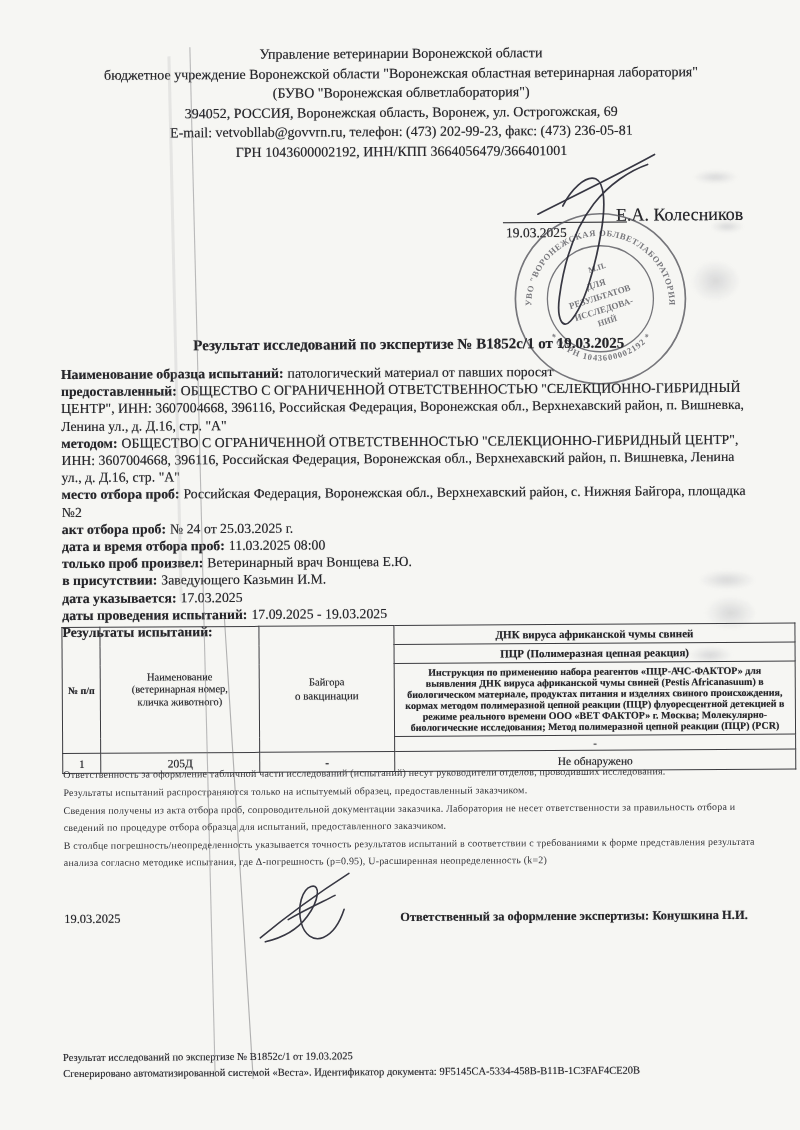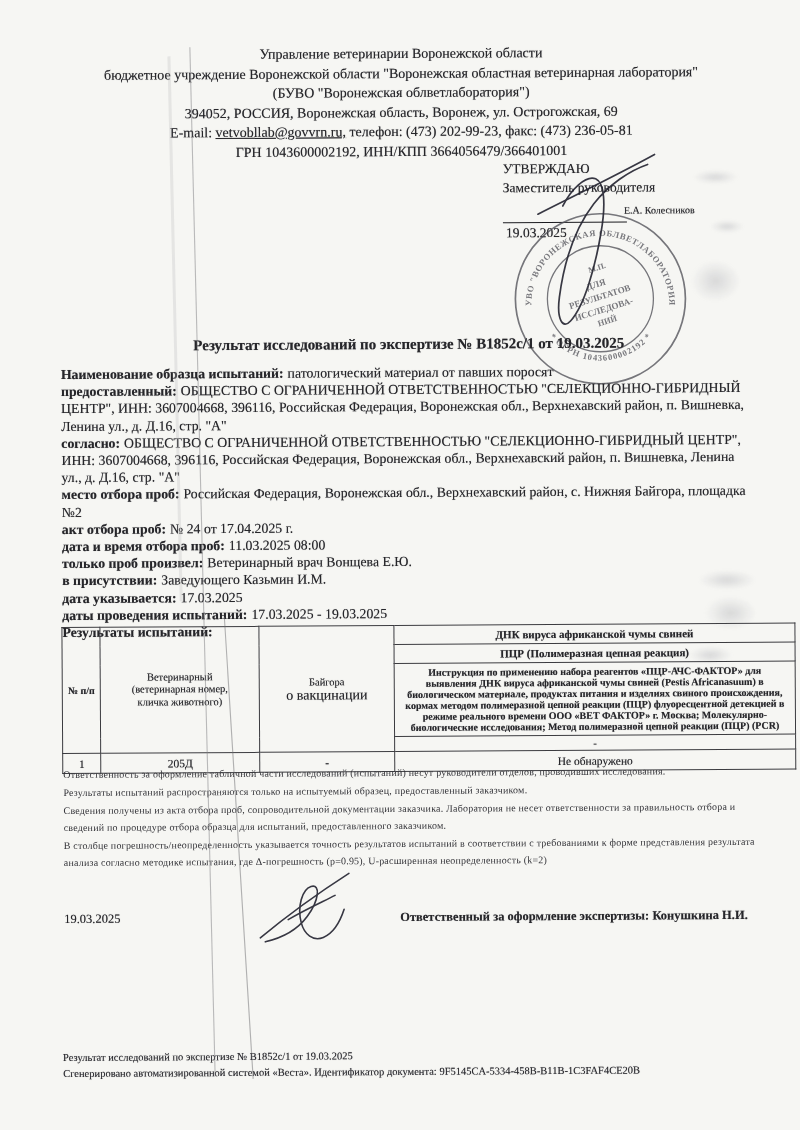--- a/index.html
+++ b/index.html
@@ -11,21 +11,21 @@
     position:relative;
   }
   .sheet{
     position:absolute;left:0;top:0;width:800px;height:1130px;
     transform:rotate(-0.35deg);transform-origin:400px 560px;
   }
   .abs{position:absolute;}
   .txtfuzz{text-shadow:0 0 0.7px rgba(50,50,55,.55);}
   
   .hdr{left:58px;top:44px;width:692px;text-align:center;font-size:14px;line-height:19.5px;}
-  .u{text-decoration:underline;}
+  .u{}
   
   .approve{font-size:13.5px;line-height:19px;}
   .sigline{border-top:1.6px solid #1c1c20;height:0;}
   
   .title{left:60px;top:336px;width:700px;text-align:center;font-weight:bold;font-size:15px;}
   
   .details{left:62px;top:364px;width:686px;font-size:13.8px;line-height:17.2px;}
   .detail .lbl{font-weight:bold;margin-right:4px;}
   
   table.res{border-collapse:collapse;table-layout:fixed;width:697px;}
@@ -63,25 +63,21 @@
     <div>(БУВО "Воронежская облветлаборатория")</div>
     <div>394052, РОССИЯ, Воронежская область, Воронеж, ул. Острогожская, 69</div>
     <div>
       <span>E-mail:</span>
       <span class="u">vetvobllab@govvrn.ru,</span>
       <span>телефон: (473) 202-99-23, факс: (473) 236-05-81</span>
     </div>
     <div>ГРН 1043600002192, ИНН/КПП 3664056479/366401001</div>
   </div>
 
-  <div class="abs approve txtfuzz" style="left:505px;top:160px;">
-    <div>УТВЕРЖДАЮ</div>
-    <div>Заместитель руководителя</div>
-  </div>
-  <div class="abs txtfuzz" style="left:618px;top:206px;font-size:10px;margin-left:8px;">Е.А. Колесников</div>
+  <div class="abs txtfuzz" style="left:618px;top:206px;font-size:18px;">Е.А. Колесников</div>
   <div class="abs sigline" style="left:505px;top:223px;width:124px;"></div>
   <div class="abs txtfuzz" style="left:508px;top:226px;font-size:13.5px;">19.03.2025</div>
 
   <svg class="abs" style="left:512px;top:210px;opacity:.78;" width="180" height="180" viewBox="0 0 180 180">
     <defs>
       <path id="arcTop" d="M 21 96 A 69 69 0 0 1 159 96" fill="none"></path>
       <path id="arcBottom" d="M 26 102 A 66 66 0 0 0 154 102" fill="none"></path>
     </defs>
     <circle cx="90" cy="90" r="85" fill="none" stroke="#53535a" stroke-width="1.7"></circle>
     <circle cx="90" cy="90" r="53" fill="none" stroke="#53535a" stroke-width="1.3"></circle>
@@ -98,43 +94,43 @@
       <text x="90" y="104" font-size="9">ИССЛЕДОВА-</text>
       <text x="90" y="116" font-size="8.5">НИЙ</text>
     </g>
   </svg>
 
   <div class="abs title txtfuzz">Результат исследований по экспертизе № В1852с/1 от 19.03.2025</div>
 
   <div class="abs details txtfuzz">
     <div class="detail"><span class="lbl">Наименование образца испытаний:</span><span>патологический материал от павших поросят</span></div>
     <div class="detail"><span class="lbl">предоставленный:</span><span>ОБЩЕСТВО С ОГРАНИЧЕННОЙ ОТВЕТСТВЕННОСТЬЮ "СЕЛЕКЦИОННО-ГИБРИДНЫЙ ЦЕНТР", ИНН: 3607004668, 396116, Российская Федерация, Воронежская обл., Верхнехавский район, п. Вишневка, Ленина ул., д. Д.16, стр. "А"</span></div>
-    <div class="detail"><span class="lbl">согласно:</span><span>ОБЩЕСТВО С ОГРАНИЧЕННОЙ ОТВЕТСТВЕННОСТЬЮ "СЕЛЕКЦИОННО-ГИБРИДНЫЙ ЦЕНТР", ИНН: 3607004668, 396116, Российская Федерация, Воронежская обл., Верхнехавский район, п. Вишневка, Ленина ул., д. Д.16, стр. "А"</span></div>
+    <div class="detail"><span class="lbl">методом:</span><span>ОБЩЕСТВО С ОГРАНИЧЕННОЙ ОТВЕТСТВЕННОСТЬЮ "СЕЛЕКЦИОННО-ГИБРИДНЫЙ ЦЕНТР", ИНН: 3607004668, 396116, Российская Федерация, Воронежская обл., Верхнехавский район, п. Вишневка, Ленина ул., д. Д.16, стр. "А"</span></div>
     <div class="detail"><span class="lbl">место отбора проб:</span><span>Российская Федерация, Воронежская обл., Верхнехавский район, с. Нижняя Байгора, площадка №2</span></div>
-    <div class="detail"><span class="lbl">акт отбора проб:</span><span>№ 24 от 17.04.2025 г.</span></div>
+    <div class="detail"><span class="lbl">акт отбора проб:</span><span>№ 24 от 25.03.2025 г.</span></div>
     <div class="detail"><span class="lbl">дата и время отбора проб:</span><span>11.03.2025 08:00</span></div>
     <div class="detail"><span class="lbl">только проб произвел:</span><span>Ветеринарный врач Вонщева Е.Ю.</span></div>
     <div class="detail"><span class="lbl">в присутствии:</span><span>Заведующего Казьмин И.М.</span></div>
     <div class="detail"><span class="lbl">дата указывается:</span><span>17.03.2025</span></div>
-    <div class="detail"><span class="lbl">даты проведения испытаний:</span><span>17.03.2025 - 19.03.2025</span></div>
+    <div class="detail"><span class="lbl">даты проведения испытаний:</span><span>17.09.2025 - 19.03.2025</span></div>
     <div class="detail"><span class="lbl">Результаты испытаний:</span></div>
   </div>
 
   <table class="res abs txtfuzz" style="left:61px;top:625px;">
     <tbody>
         <tr>
       <td class="c-no" rowspan="4">№ п/п</td>
       <td class="c-id" rowspan="4">
-        <div>Ветеринарный</div>
+        <div>Наименование</div>
         <div>(ветеринарная номер,</div>
         <div>кличка животного)</div>
       </td>
       <td class="c-info" rowspan="4">
         <div>Байгора</div>
-        <div style="font-size:14px;">о вакцинации</div>
+        <div style="font-size:11px;">о вакцинации</div>
       </td>
       <td class="c-res rh">ДНК вируса африканской чумы свиней</td>
     </tr>
     <tr>
       <td class="c-res rh">ПЦР (Полимеразная цепная реакция)</td>
     </tr>
     <tr>
       <td class="c-res method">Инструкция по применению набора реагентов «ПЦР-АЧС-ФАКТОР» для выявления ДНК вируса африканской чумы свиней (Pestis Africanasuum) в биологическом материале, продуктах питания и изделиях свиного происхождения, кормах методом полимеразной цепной реакции (ПЦР) флуоресцентной детекцией в режиме реального времени ООО «ВЕТ ФАКТОР» г. Москва; Молекулярно-биологические исследования; Метод полимеразной цепной реакции (ПЦР) (PCR)</td>
     </tr>
     <tr>

